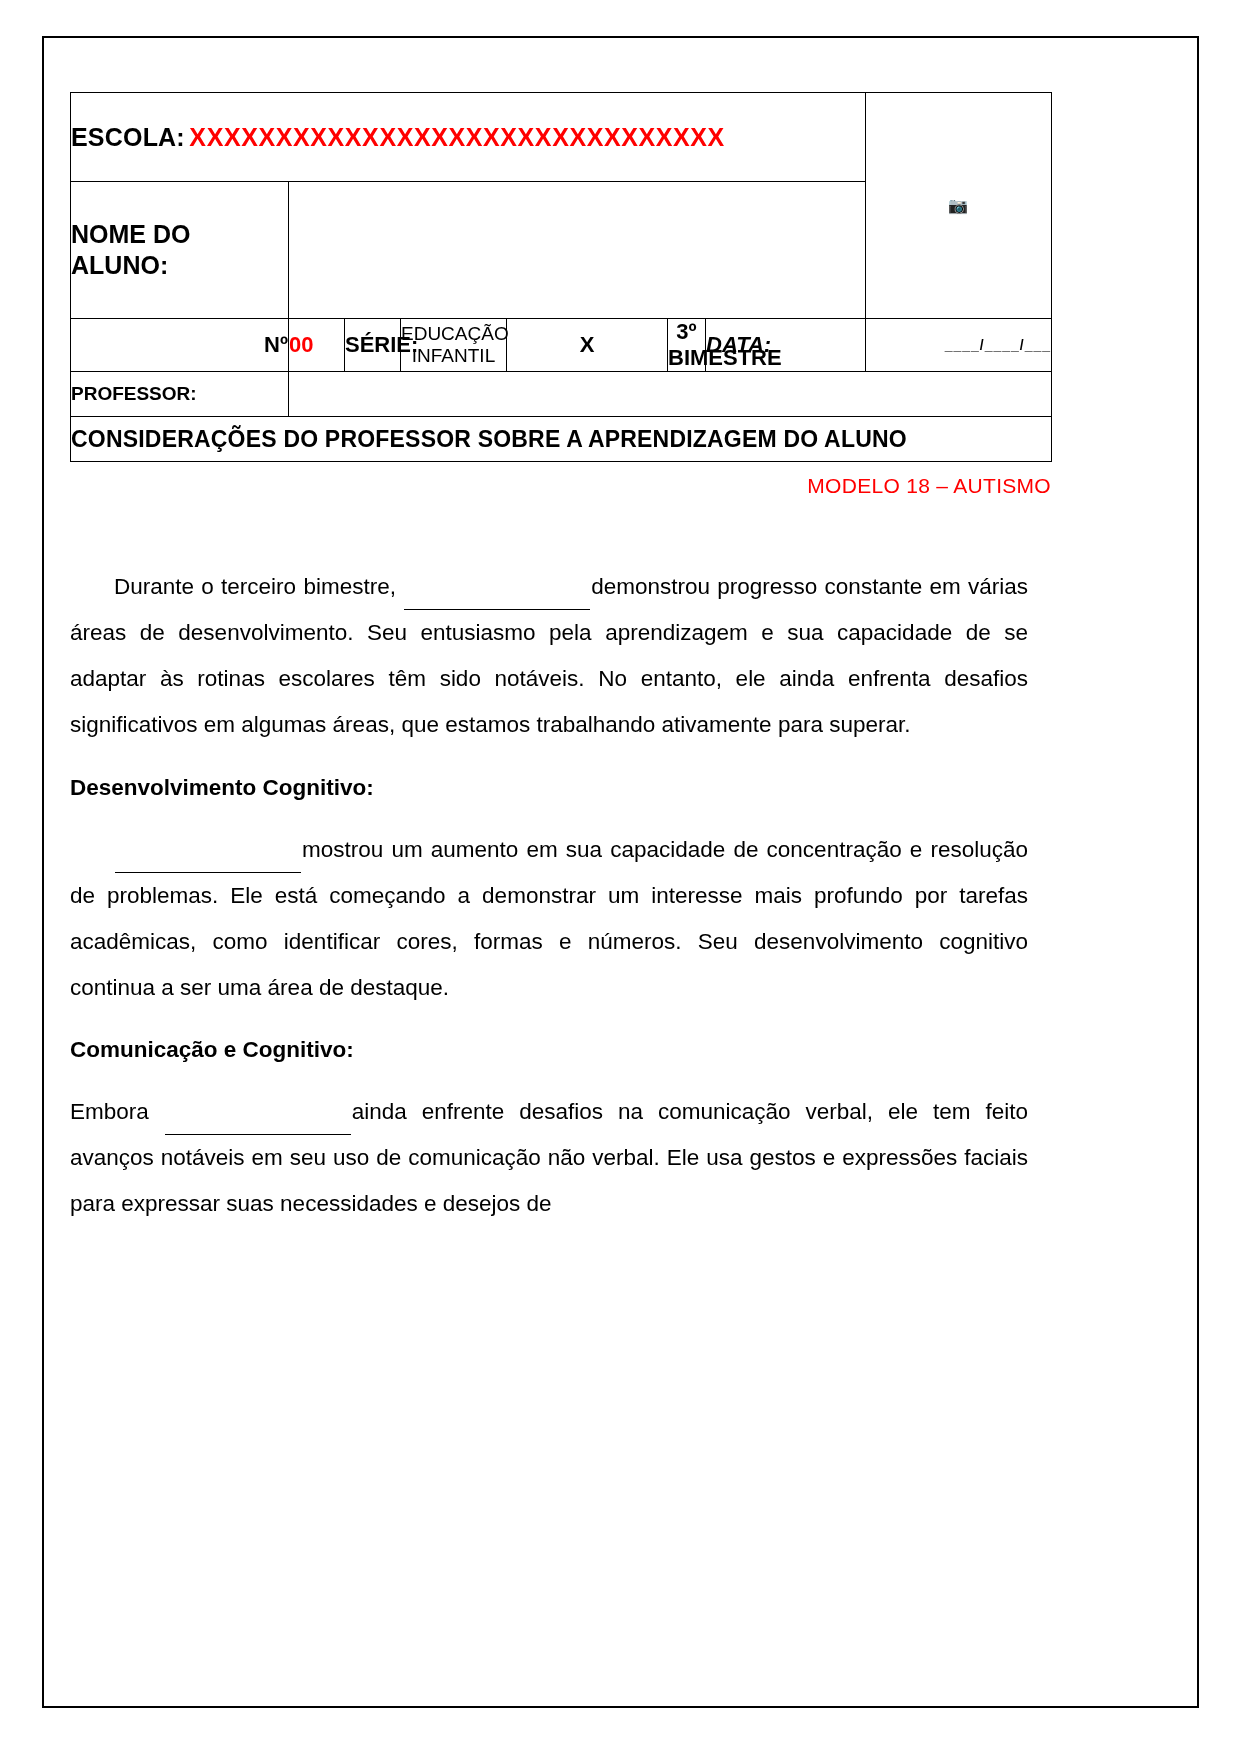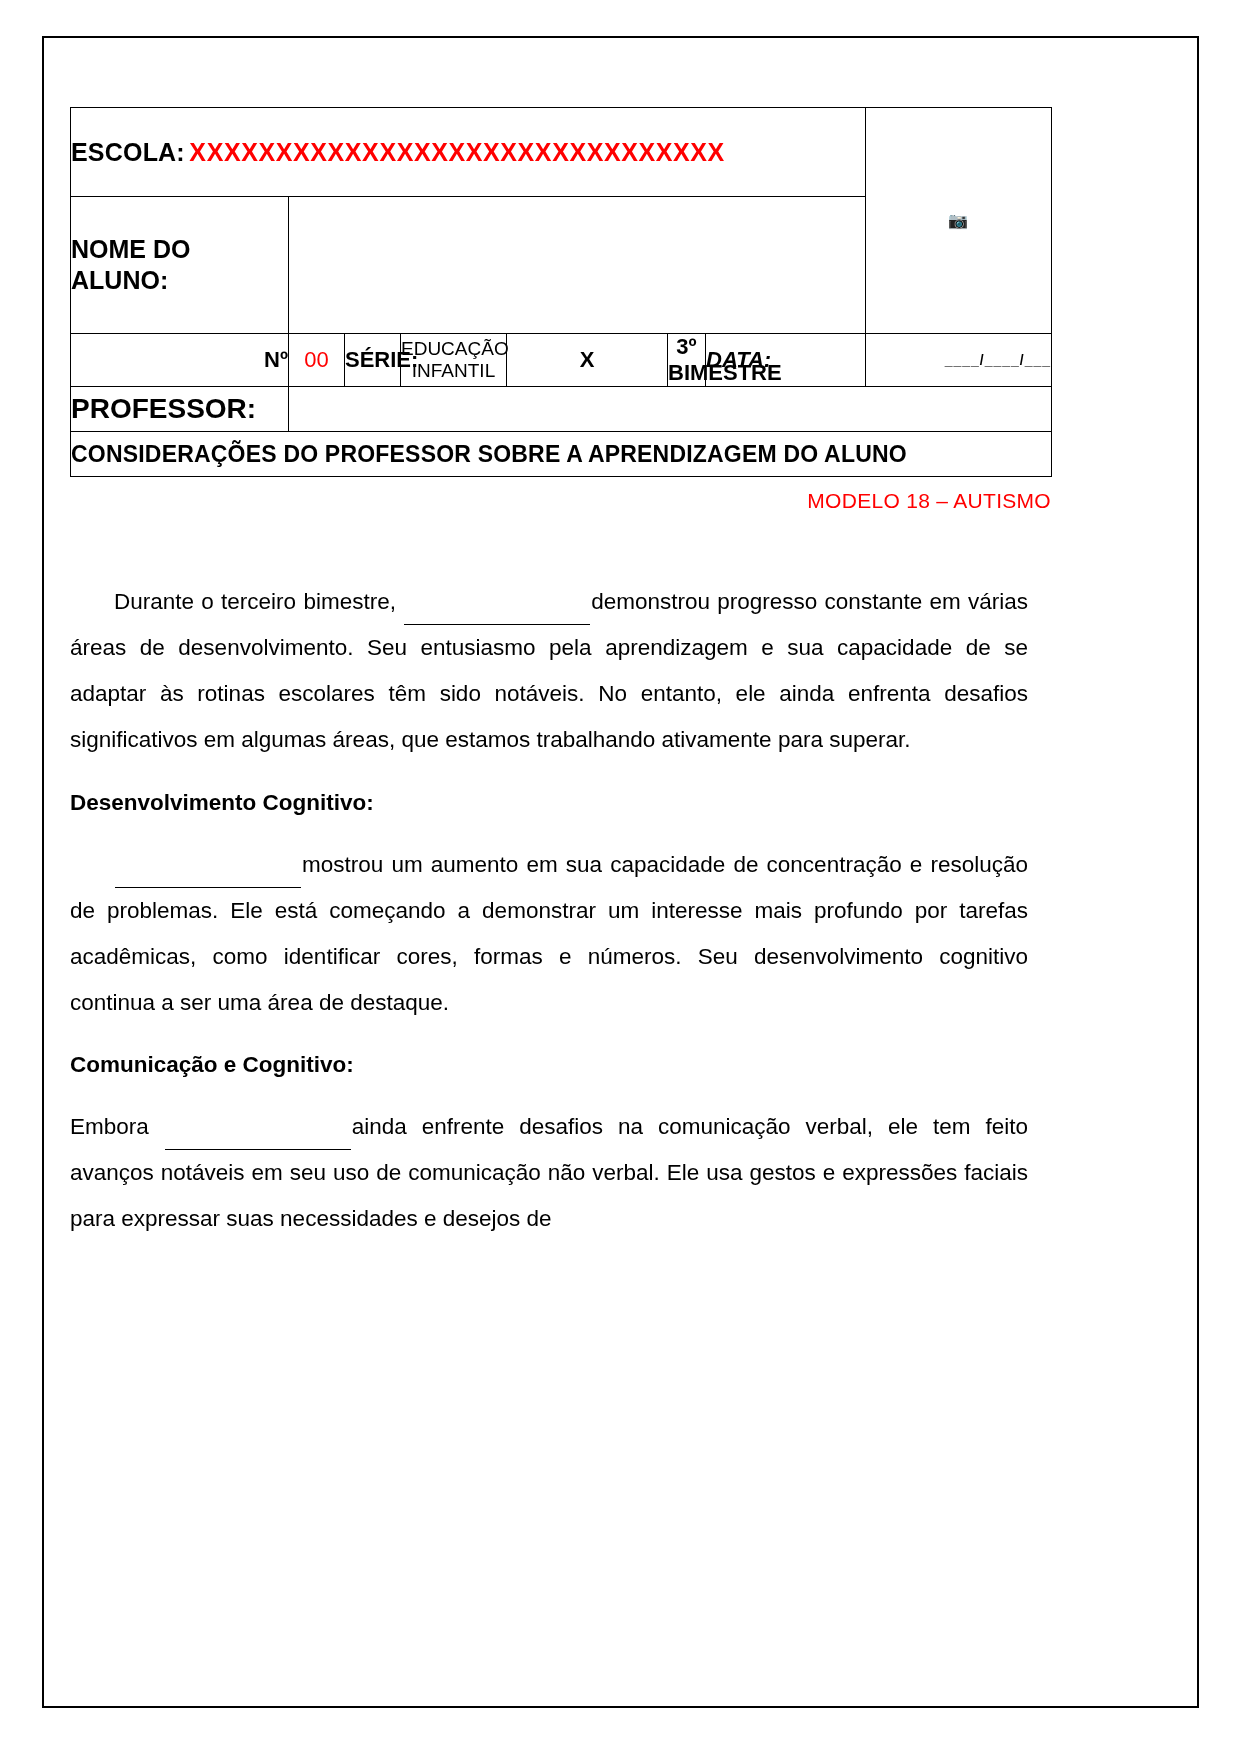--- a/index.html
+++ b/index.html
@@ -24,21 +24,21 @@
     left: 42px;
     top: 36px;
     width: 1157px;
     height: 1672px;
     border: 2px solid #000000;
     box-sizing: border-box;
   }
   .content {
     position: absolute;
     left: 70px;
-    top: 107px;
+    top: 92px;
     width: 1100px;
   }
 
   
   table.header-table {
     border-collapse: collapse;
     width: 981px;
     table-layout: fixed;
   }
   table.header-table td {
@@ -90,23 +90,23 @@
     height: 46px;
   }
   .t-num-label {
     font-size: 22px;
     font-weight: bold;
     text-align: right;
     width: 56px;
   }
   .t-num-value {
     font-size: 22px;
-    font-weight: normal;
+    font-weight: bold;
     color: #ff0000;
-    text-align: center;
+    text-align: left;
     width: 56px;
   }
   .t-serie-label {
     font-size: 22px;
     font-weight: bold;
     text-align: center;
     width: 106px;
   }
   .t-serie-value {
     font-size: 19px;
@@ -138,21 +138,21 @@
     font-size: 14px;
     font-weight: bold;
     text-align: right;
     letter-spacing: 1px;
   }
   .prof-label-cell {
     height: 44px;
     width: 218px;
   }
   .prof-label {
-    font-size: 28px;
+    font-size: 19px;
     font-weight: bold;
     text-align: center;
   }
   .consid-cell {
     height: 44px;
   }
   .consid-text {
     font-size: 23px;
     font-weight: bold;
     letter-spacing: 0.2px;

